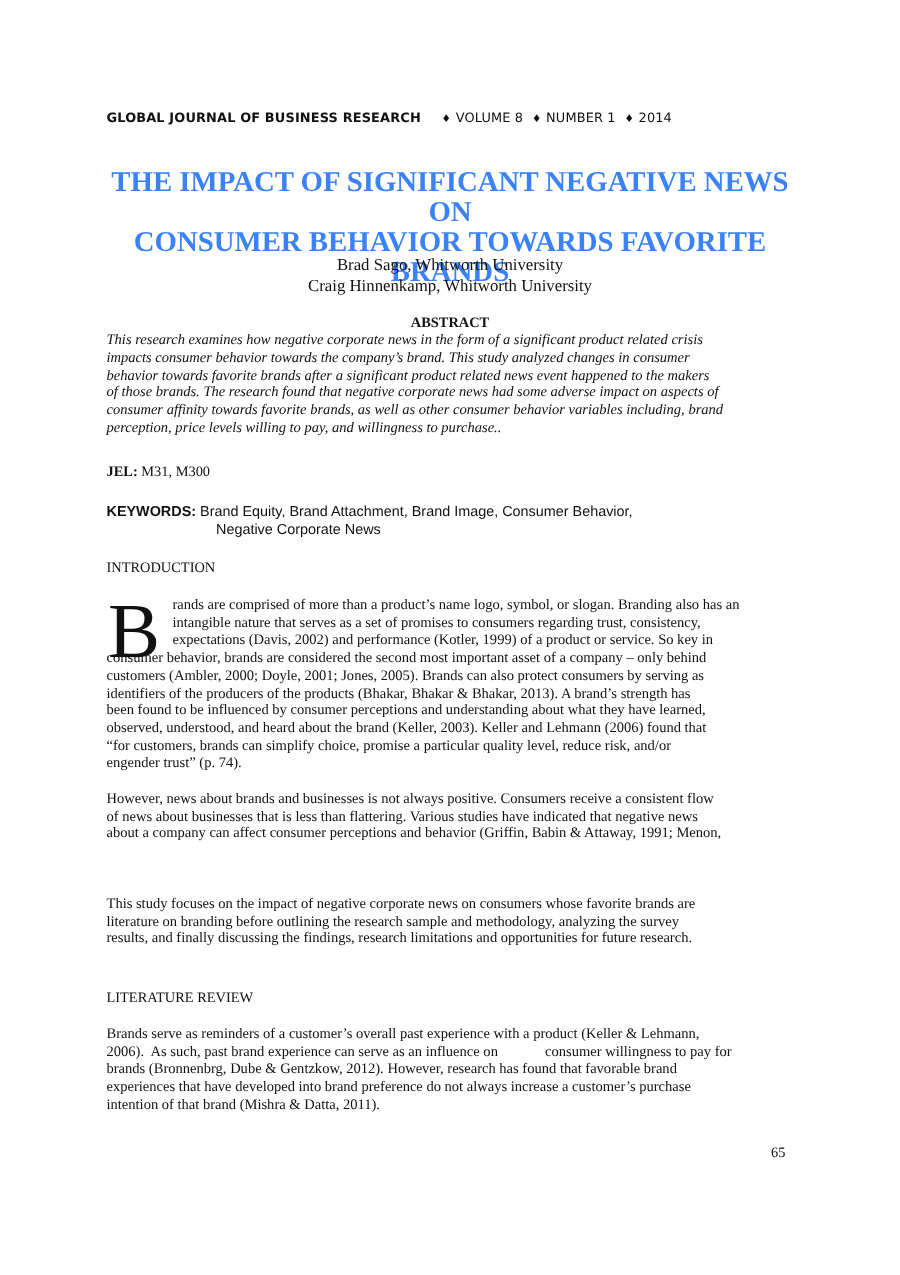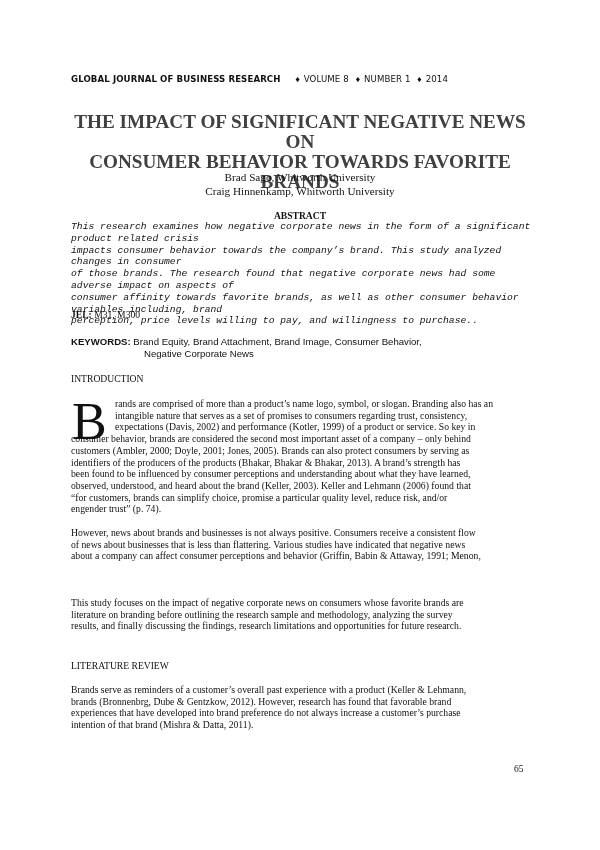--- a/index.html
+++ b/index.html
@@ -9,33 +9,33 @@
     position: absolute; left: 71px; top: 74px;
     font-family: "DejaVu Sans", sans-serif; font-size: 8.6px; letter-spacing: 0.1px;
     color: #111; white-space: nowrap;
   }
   .header .journal { font-weight: bold; }
   .header .meta { margin-left: 8px; }
   .header .dot { font-size: 7px; margin: 0 3px; }
   .title {
     position: absolute; left: 60px; top: 112px; width: 480px; text-align: center;
     font-family: "Liberation Serif", serif; font-weight: bold; font-size: 19.2px; line-height: 20px;
-    color: #404040;
+    color: #3b82f6;
   }
   .authors {
     position: absolute; left: 60px; top: 171px; width: 480px; text-align: center;
     font-family: "Liberation Serif", serif; font-size: 11.2px; line-height: 13.5px;
   }
   .abstract-heading {
     position: absolute; left: 60px; top: 210px; width: 480px; text-align: center;
     font-family: "Liberation Serif", serif; font-weight: bold; font-size: 9.6px;
   }
   .abstract {
     position: absolute; left: 71px; top: 221px; width: 470px;
-    font-family: Liberation Mono, monospace; font-style: italic; font-size: 9.7px; line-height: 11.8px;
+    font-family: Liberation Serif, serif; font-style: italic; font-size: 9.7px; line-height: 11.8px;
   }
   .jel { position: absolute; left: 71px; top: 309px; font-family: "Liberation Serif", serif; font-size: 9.6px; }
   .keywords { position: absolute; left: 71px; top: 336px; width: 470px; font-family: Liberation Sans, sans-serif; font-size: 9.6px; line-height: 12px; }
   .keywords .label { font-weight: bold; }
   .keywords .cont { padding-left: 73px; display: block; }
   .section-head { position: absolute; left: 71px; font-family: "Liberation Serif", serif; font-weight: normal; font-size: 9.6px; }
   .para {
     position: absolute; left: 71px; width: 470px;
     font-family: "Liberation Serif", serif; font-size: 9.7px; line-height: 11.7px;
   }
@@ -69,20 +69,21 @@
 
   <div class="authors">
     <div>Brad Sago, Whitworth University</div>
     <div>Craig Hinnenkamp, Whitworth University</div>
   </div>
 
   <div class="abstract-heading">ABSTRACT</div>
   <div class="abstract">
     <div>This research examines how negative corporate news in the form of a significant product related crisis</div>
     <div>impacts consumer behavior towards the company’s brand. This study analyzed changes in consumer</div>
+    <div>behavior towards favorite brands after a significant product related news event happened to the makers</div>
     <div>of those brands.  The research found that negative corporate news had some adverse impact on aspects of</div>
     <div>consumer affinity towards favorite brands, as well as other consumer behavior variables including, brand</div>
     <div>perception, price levels willing to pay, and willingness to purchase..</div>
   </div>
 
   <div class="jel">
     <b>JEL:</b><span> M31, M300</span>
   </div>
 
   <div class="keywords">
@@ -116,19 +117,20 @@
   <div class="para" style="top:597px;">
     <span class="line">This study focuses on the impact of negative corporate news on consumers whose favorite brands are</span>
     <span class="line">literature on branding before outlining the research sample and methodology, analyzing the survey</span>
     <span class="line">results, and finally discussing the findings, research limitations and opportunities for future research.</span>
   </div>
 
   <div class="section-head" style="top:660px;">LITERATURE REVIEW</div>
 
   <div class="para" style="top:684px;">
     <span class="line">Brands serve as reminders of a customer’s overall past experience with a product (Keller &amp; Lehmann,</span>
+    <span class="line" style="white-space:pre;">2006).  As such, past brand experience can serve as an influence on             consumer willingness to pay for</span>
     <span class="line">brands (Bronnenbrg, Dube &amp; Gentzkow, 2012).  However, research has found that favorable brand</span>
     <span class="line">experiences that have developed into brand preference do not always increase a customer’s purchase</span>
     <span class="line">intention of that brand (Mishra &amp; Datta, 2011).</span>
   </div>
 
   <div class="page-number">65</div>
 </div>
 
 </body></html>

